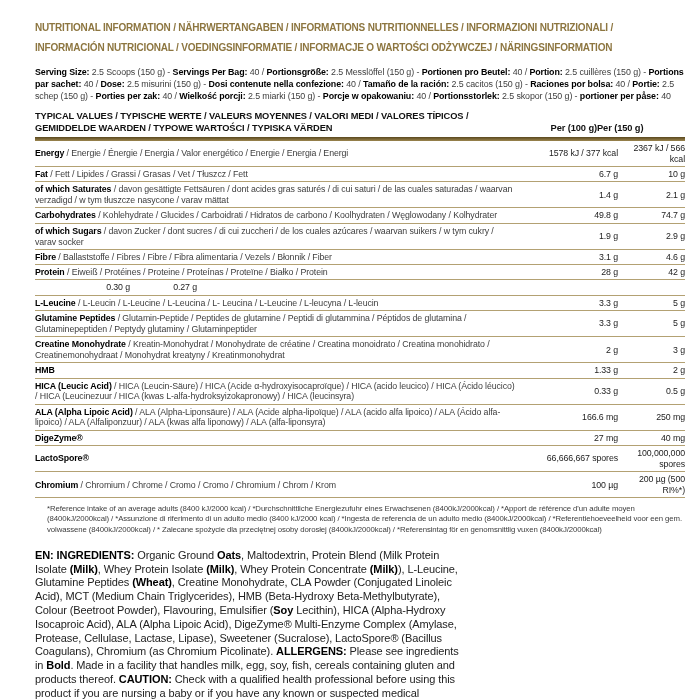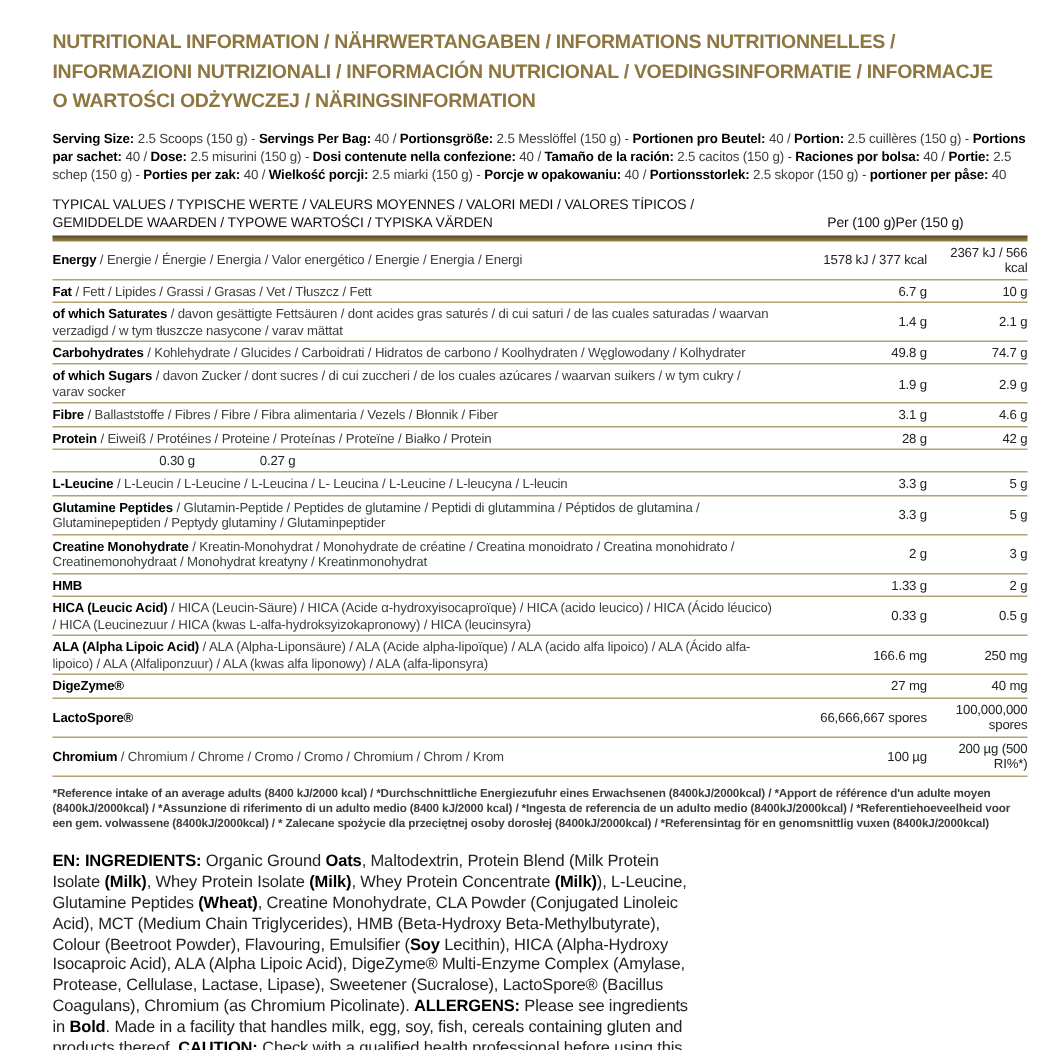--- a/index.html
+++ b/index.html
@@ -13,41 +13,41 @@
   *{box-sizing:border-box;}
   html,body{margin:0;padding:0;}
   body{
     width:700px;height:700px;overflow:hidden;background:#ffffff;
     font-family:"Liberation Sans", sans-serif;color:var(--ink);
     -webkit-font-smoothing:antialiased;
   }
   .label{padding:18px 15px 0 35px;width:700px;}
   .title{
     margin:0 0 9px 0;color:var(--gold);font-weight:700;
-    font-size:13px;line-height:19.5px;letter-spacing:-0.2px;width:640px;
+    font-size:10px;line-height:19.5px;letter-spacing:-0.2px;width:640px;
   }
   .serving{
     margin:0 0 8px 0;font-size:8.9px;line-height:12px;letter-spacing:-0.1px;
     color:var(--ink-soft);width:650px;
   }
   .serving .b{font-weight:700;color:#000;}
   .ntable{width:650px;}
-  .thead{display:flex;align-items:flex-end;font-weight:400;font-size:9.3px;line-height:12px;padding-bottom:3px;letter-spacing:-0.1px;}
+  .thead{display:flex;align-items:flex-end;font-weight:700;font-size:9.3px;line-height:12px;padding-bottom:3px;letter-spacing:-0.1px;}
   .th-label{flex:1;padding-right:6px;}
   .th-col1{width:95px;text-align:right;}
   .th-col2{width:88px;}
   .bar{height:4px;background:linear-gradient(to bottom,var(--bar-dark),var(--bar-light));}
   .row{display:flex;align-items:center;border-bottom:1px solid var(--rule);padding:2px 0 1.5px 0;font-size:8.8px;line-height:10.8px;letter-spacing:-0.1px;}
   .row-label{flex:1;padding-right:6px;color:var(--ink-soft);}
   .row-bold{font-weight:700;color:#000;}
   .v100{width:95px;text-align:right;color:#222;}
   .v150{width:67px;text-align:right;color:#222;}
   .footnote{
-    margin:6px 0 0 0;font-size:7.8px;line-height:10.2px;letter-spacing:-0.1px;
-    color:var(--ink-soft);width:650px;font-weight:bold;
+    margin:6px 0 0 12px;font-size:7.8px;line-height:10.2px;letter-spacing:-0.1px;
+    color:var(--ink-soft);width:650px;
   }
   .ingredients{
     margin:14px 0 0 0;font-size:11px;line-height:13.8px;letter-spacing:-0.1px;
     color:#222;width:430px;
   }
   .ingredients .b{font-weight:700;color:#000;}
 </style>
 </head>
 <body>
 

